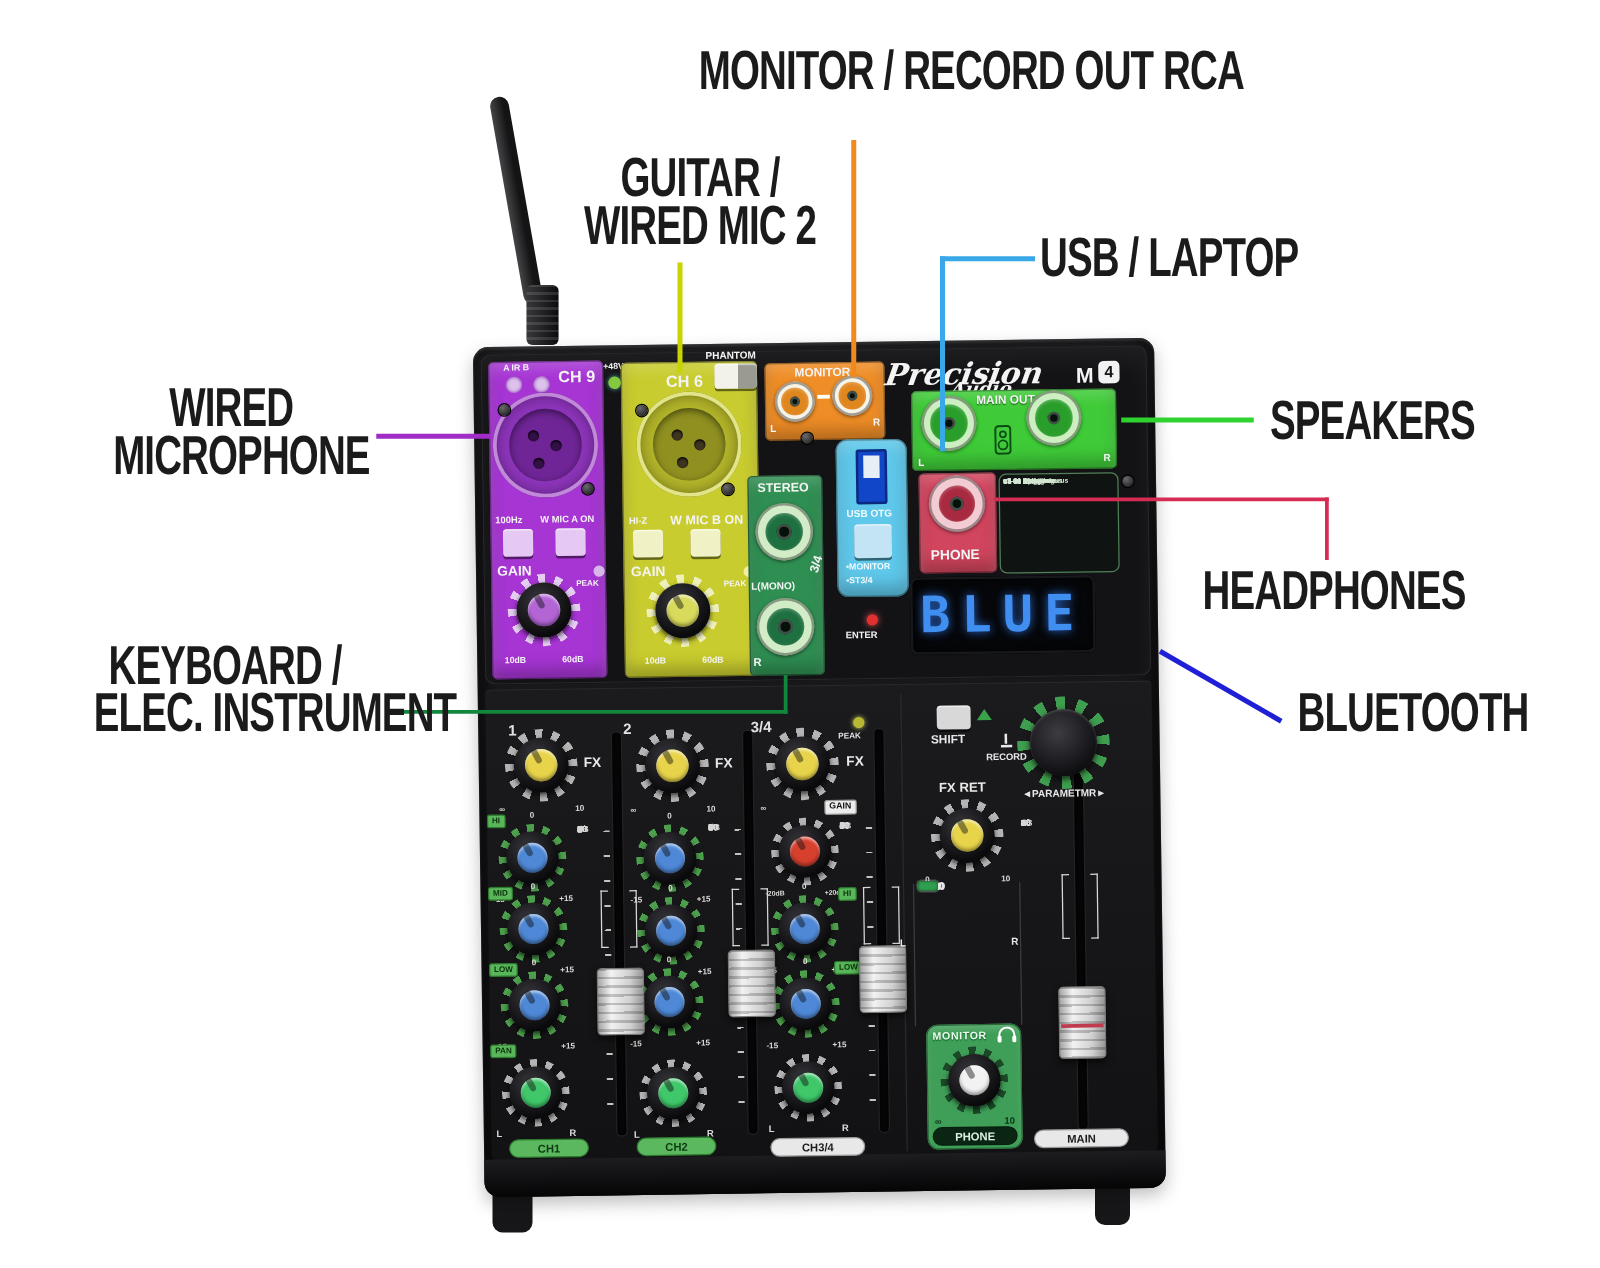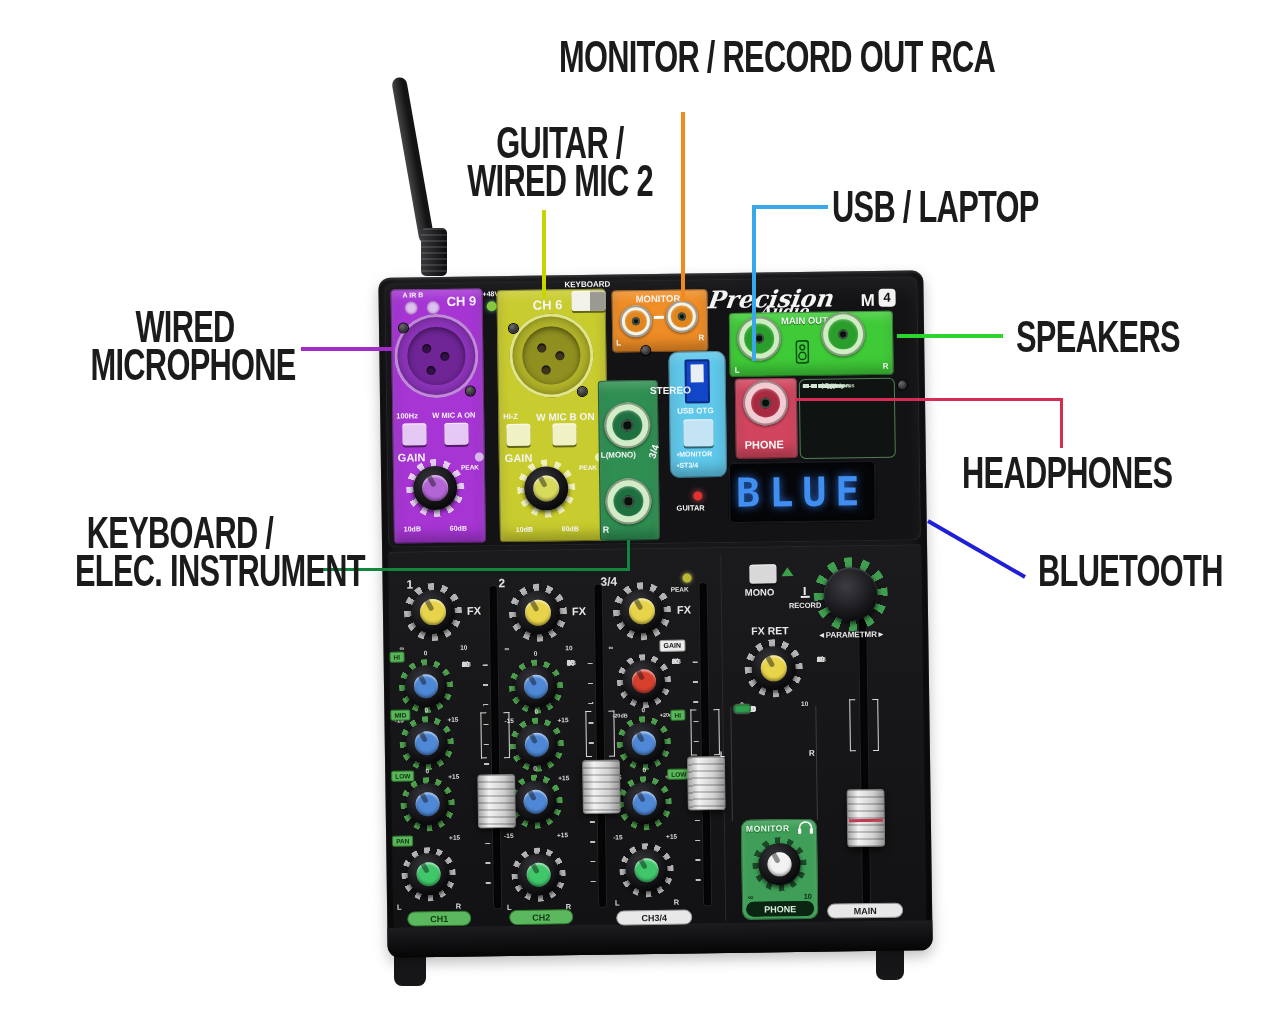--- a/index.html
+++ b/index.html
@@ -146,21 +146,21 @@
       <span class="led" style="left:96px;top:164px;width:9px;height:9px;background:#eef0a0;"></span>
       <span class="t" style="left:80px;top:175px;font-size:6.5px;">PEAK</span>
       <div class="knob k58" style="left:18px;top:170px;--teeth:#eef0bc;--cap:#d8da5c;">
         <div class="kring"></div>
           <div class="kbody"></div>
           <div class="kcap"></div>
       </div>
       <span class="t" style="left:16px;top:236px;font-size:7px;">10dB</span>
       <span class="t" style="left:62px;top:236px;font-size:7px;">60dB</span>
     </div>
-    <span class="t" style="left:186px;top:5px;font-size:8px;">KEYBOARD</span>
+    <span class="t" style="left:186px;top:5px;font-size:8px;">PHANTOM</span>
     <div class="sqbtn" style="left:193px;top:16px;width:34px;height:20px;background:linear-gradient(90deg,#f2f2ea 0 55%,#9a9a92 55%);"></div>
 
     <div class="blk" style="left:233px;top:16px;width:96px;height:62px;background:#ef8d26;">
       <span class="t" style="left:24px;top:3px;font-size:9.5px;">MONITOR</span>
       <div class="tsjack" style="left:8px;top:15px;width:32px;height:32px;--ring:#f7f3e6;--mid:#e0861e;"></div>
       <div class="tsjack" style="left:54px;top:11px;width:32px;height:32px;--ring:#f7f3e6;--mid:#e0861e;"></div>
       <span style="left:42px;top:26px;width:10px;height:3px;background:#fff;"></span>
       <span class="t" style="left:4px;top:48px;font-size:8px;">L</span>
       <span class="t" style="right:4px;top:44px;font-size:8px;">R</span>
     </div>
@@ -189,23 +189,23 @@
       <div style="left:16px;top:8px;width:25px;height:44px;background:#1246c8;border:2px solid #0a2a80;border-radius:2px;">
         <span style="left:4px;top:3px;width:13px;height:18px;background:#e8eef6;"></span>
       </div>
       <span class="t" style="left:8px;top:55px;font-size:8px;color:#f2fafe;">USB OTG</span>
       <div class="sqbtn" style="left:14px;top:68px;width:30px;height:27px;background:#c2e4f4;"></div>
       <span class="t" style="left:7px;top:99px;font-size:7px;color:#f2fafe;">▪ <span>MONITOR</span></span>
       <span class="t" style="left:7px;top:110px;font-size:7px;color:#f2fafe;">▪ <span>ST3/4</span></span>
     </div>
 
     <div class="blk" style="left:218px;top:106px;width:60px;height:160px;background:#2f8f52;">
-      <span class="t" style="left:8px;top:5px;font-size:10px;margin-left:44px;">STEREO</span>
+      <span class="t" style="left:8px;top:5px;font-size:10px;">STEREO</span>
       <div class="tsjack" style="left:6px;top:22px;width:46px;height:46px;--ring:#d2ecc8;--mid:#1f7040;"></div>
-      <span class="t" style="left:2px;top:70px;font-size:8px;">L(MONO)</span>
+      <span class="t" style="left:2px;top:84px;font-size:8px;">L(MONO)</span>
       <div class="tsjack" style="left:6px;top:98px;width:46px;height:46px;--ring:#d2ecc8;--mid:#1f7040;"></div>
       <span class="t" style="left:3px;top:144px;font-size:9px;">R</span>
       <span class="t" style="left:48px;top:66px;font-size:10px;transform:rotate(-72deg);">3/4</span>
     </div>
 
     <div class="blk" style="left:355px;top:106px;width:62px;height:80px;background:#d2455e;">
       <div class="tsjack" style="left:8px;top:2px;width:45px;height:45px;--ring:#f2ccd2;--mid:#a82a40;"></div>
       <span class="t" style="left:9px;bottom:8px;font-size:11px;">PHONE</span>
     </div>
 
@@ -244,21 +244,21 @@
         <div class="fxrow">
           <span>53-56 Pingpong</span>
           <span>93-99 Ktv</span>
         </div>
       </div>
 
     <div style="left:347px;top:189px;width:148px;height:62px;background:#06070a;border-radius:6px;box-shadow:inset 0 0 0 2px #17181d, inset 0 0 14px #000;display:flex;align-items:center;justify-content:center;">
       <span style="position:static;font-family:'DejaVu Sans Mono',monospace;font-weight:bold;font-size:40px;color:#3f8ef0;letter-spacing:9px;text-shadow:0 0 8px #2a6ad0;">BLUE</span>
     </div>
     <span class="led" style="left:312px;top:218px;width:9px;height:9px;background:#e03030;box-shadow:0 0 6px #e05050;"></span>
-    <span class="t" style="left:295px;top:230px;font-size:7.5px;">GUITAR</span>
+    <span class="t" style="left:295px;top:230px;font-size:7.5px;">ENTER</span>
 
     <span class="screw" style="left:20px;top:46px;"></span>
     <span class="screw" style="left:86px;top:110px;"></span>
     <span class="screw" style="left:130px;top:48px;"></span>
     <span class="screw" style="left:198px;top:112px;"></span>
     <span class="screw" style="left:262px;top:72px;"></span>
     <span class="screw" style="left:518px;top:110px;"></span>
 
     <div class="sep" style="left:338px;top:282px;height:366px;"></div>
 
@@ -476,21 +476,21 @@
     <div class="brkt r" style="left:488px;top:428px;height:52px;"></div>
     <div class="fcap main" style="left:461px;top:518px;height:58px;"></div>
 
     <div class="chpill" style="left:20px;top:634px;width:64px;background:#5cb85f;color:#0d3a12;border:1px solid #2c7a2c;">CH1</div>
     <div class="chpill" style="left:122px;top:634px;width:64px;background:#5cb85f;color:#0d3a12;border:1px solid #2c7a2c;">CH2</div>
     <div class="chpill" style="left:229px;top:636px;width:76px;background:#e8e8e8;color:#1c1c1c;border:1px solid #999;">CH3/4</div>
     <div class="chpill" style="left:440px;top:632px;width:76px;background:#e8e8e8;color:#1c1c1c;border:1px solid #999;">MAIN</div>
 
     <div class="sqbtn" style="left:367px;top:292px;width:27px;height:19px;background:#d8d8d8;"></div>
     <div style="left:399px;top:295px;width:0;height:0;border-left:6px solid transparent;border-right:6px solid transparent;border-bottom:9px solid #3aa34a;"></div>
-    <span class="t" style="left:362px;top:314px;font-size:9.5px;color:#e8e8e8;">MONO</span>
+    <span class="t" style="left:362px;top:314px;font-size:9.5px;color:#e8e8e8;">SHIFT</span>
     <div style="left:418px;top:317px;width:9px;height:9px;border-bottom:2px solid #e8e8e8;">
       <span style="left:3px;top:-2px;width:2px;height:8px;background:#e8e8e8;"></span>
     </div>
     <span class="t" style="left:406px;top:329px;font-size:7.5px;color:#e8e8e8;">RECORD</span>
     <div class="knob" style="left:431px;top:286px;width:74px;height:74px;--teeth:#3f9e4f;">
       <div class="kring"></div>
       <div style="position:absolute;inset:10px;border-radius:50%;background:radial-gradient(circle at 42% 35%,#3c3c42,#0d0d10 75%);box-shadow:0 2px 5px rgba(0,0,0,.8),inset 0 1px 2px rgba(255,255,255,.2);"></div>
     </div>
     <span class="t" style="left:418px;top:359px;width:100px;text-align:center;font-size:8px;color:#e8e8e8;">◄PARAMETMR►</span>
 

